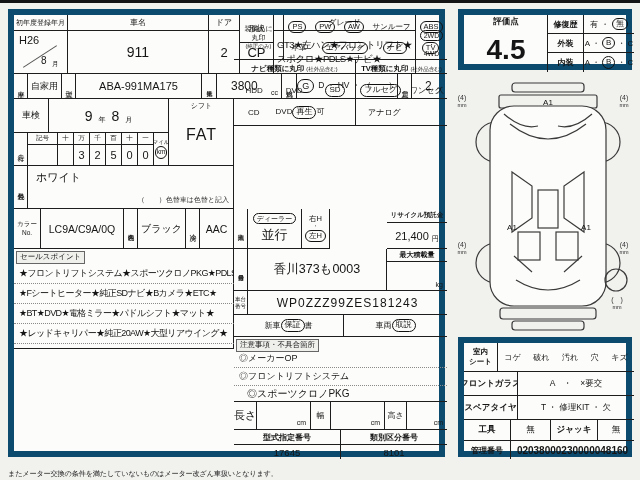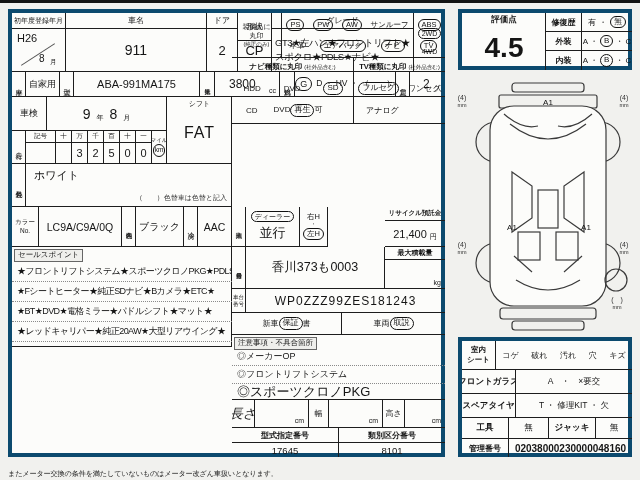--- a/index.html
+++ b/index.html
@@ -2,21 +2,21 @@
 <html><head>
 <meta charset="utf-8">
 <style>
   html,body{margin:0;padding:0;}
   .pg{position:relative;width:640px;height:480px;background:#f1f1ee;font-family:"Liberation Sans",sans-serif;color:#151515;overflow:hidden;}
   .abs{position:absolute;box-sizing:border-box;}
   .c{position:absolute;box-sizing:border-box;display:flex;align-items:center;justify-content:center;overflow:hidden;white-space:nowrap;}
   .col{flex-direction:column;}
   .br{border-right:1px solid #1d1d1d;}
   .bb{border-bottom:1px solid #1d1d1d;}
-  .box{position:absolute;box-sizing:border-box;border:4px solid #0c4a6e;background:#fcfcfa;}
+  .box{position:absolute;box-sizing:border-box;border:6px solid #0c4a6e;background:#fcfcfa;}
   .vt{writing-mode:vertical-rl;text-orientation:upright;letter-spacing:1px;}
   .circ{display:inline-block;border:1.2px solid #111;border-radius:999px;padding:0 3px;text-align:center;line-height:1.35;}
   .tab{position:absolute;box-sizing:border-box;border:1px solid #666;background:#efefec;font-size:7.5px;padding:0 3px;line-height:1.4;z-index:2;}
   .dotb{border-bottom:1px dotted #8a8a8a;}
   .ln{position:absolute;box-sizing:border-box;display:flex;align-items:center;justify-content:flex-start;padding-left:5px;overflow:hidden;white-space:nowrap;}
   .bar{position:absolute;left:0;width:640px;height:3px;background:#141414;}
   svg text{font-family:"Liberation Sans",sans-serif;}
 </style>
 </head>
 <body>
@@ -209,24 +209,24 @@
     </div>
     <div class="c bb" style="left:330px;top:300px;width:103px;height:22px;font-size:8px;">
       <span>車両</span>
         <span class="circ">取説</span>
     </div>
 
     <div class="abs bb" style="left:220px;top:322px;width:213px;height:65px;">
       <div class="tab" style="left:2px;top:2px;">注意事項・不具合箇所</div>
       <div class="ln dotb" style="left:0;top:13px;width:213px;height:18px;font-size:9px;">◎メーカーOP</div>
       <div class="ln dotb" style="left:0;top:31px;width:213px;height:18px;font-size:9px;">◎フロントリフトシステム</div>
-      <div class="ln" style="left:0;top:49px;width:213px;height:16px;font-size:13px;">◎スポーツクロノPKG</div>
-    </div>
-
-    <div class="c br bb" style="left:220px;top:387px;width:23px;height:28px;font-size:13px;font-style:italic;">長さ</div>
+      <div class="ln" style="left:8px;top:49px;width:213px;height:16px;font-size:10px;">◎スポーツクロノPKG</div>
+    </div>
+
+    <div class="c br bb" style="left:220px;top:387px;width:23px;height:28px;font-size:11px;">長さ</div>
     <div class="abs br bb" style="left:243px;top:387px;width:54px;height:28px;">
         <span class="abs" style="right:4px;bottom:3px;font-size:7px;">cm</span>
       </div>
     <div class="c br bb" style="left:297px;top:387px;width:20px;height:28px;font-size:8px;">幅</div>
     <div class="abs br bb" style="left:317px;top:387px;width:54px;height:28px;">
         <span class="abs" style="right:4px;bottom:3px;font-size:7px;">cm</span>
       </div>
     <div class="c br bb" style="left:371px;top:387px;width:22px;height:28px;font-size:8px;">高さ</div>
     <div class="abs bb" style="left:393px;top:387px;width:40px;height:28px;">
         <span class="abs" style="right:4px;bottom:3px;font-size:7px;">cm</span>

